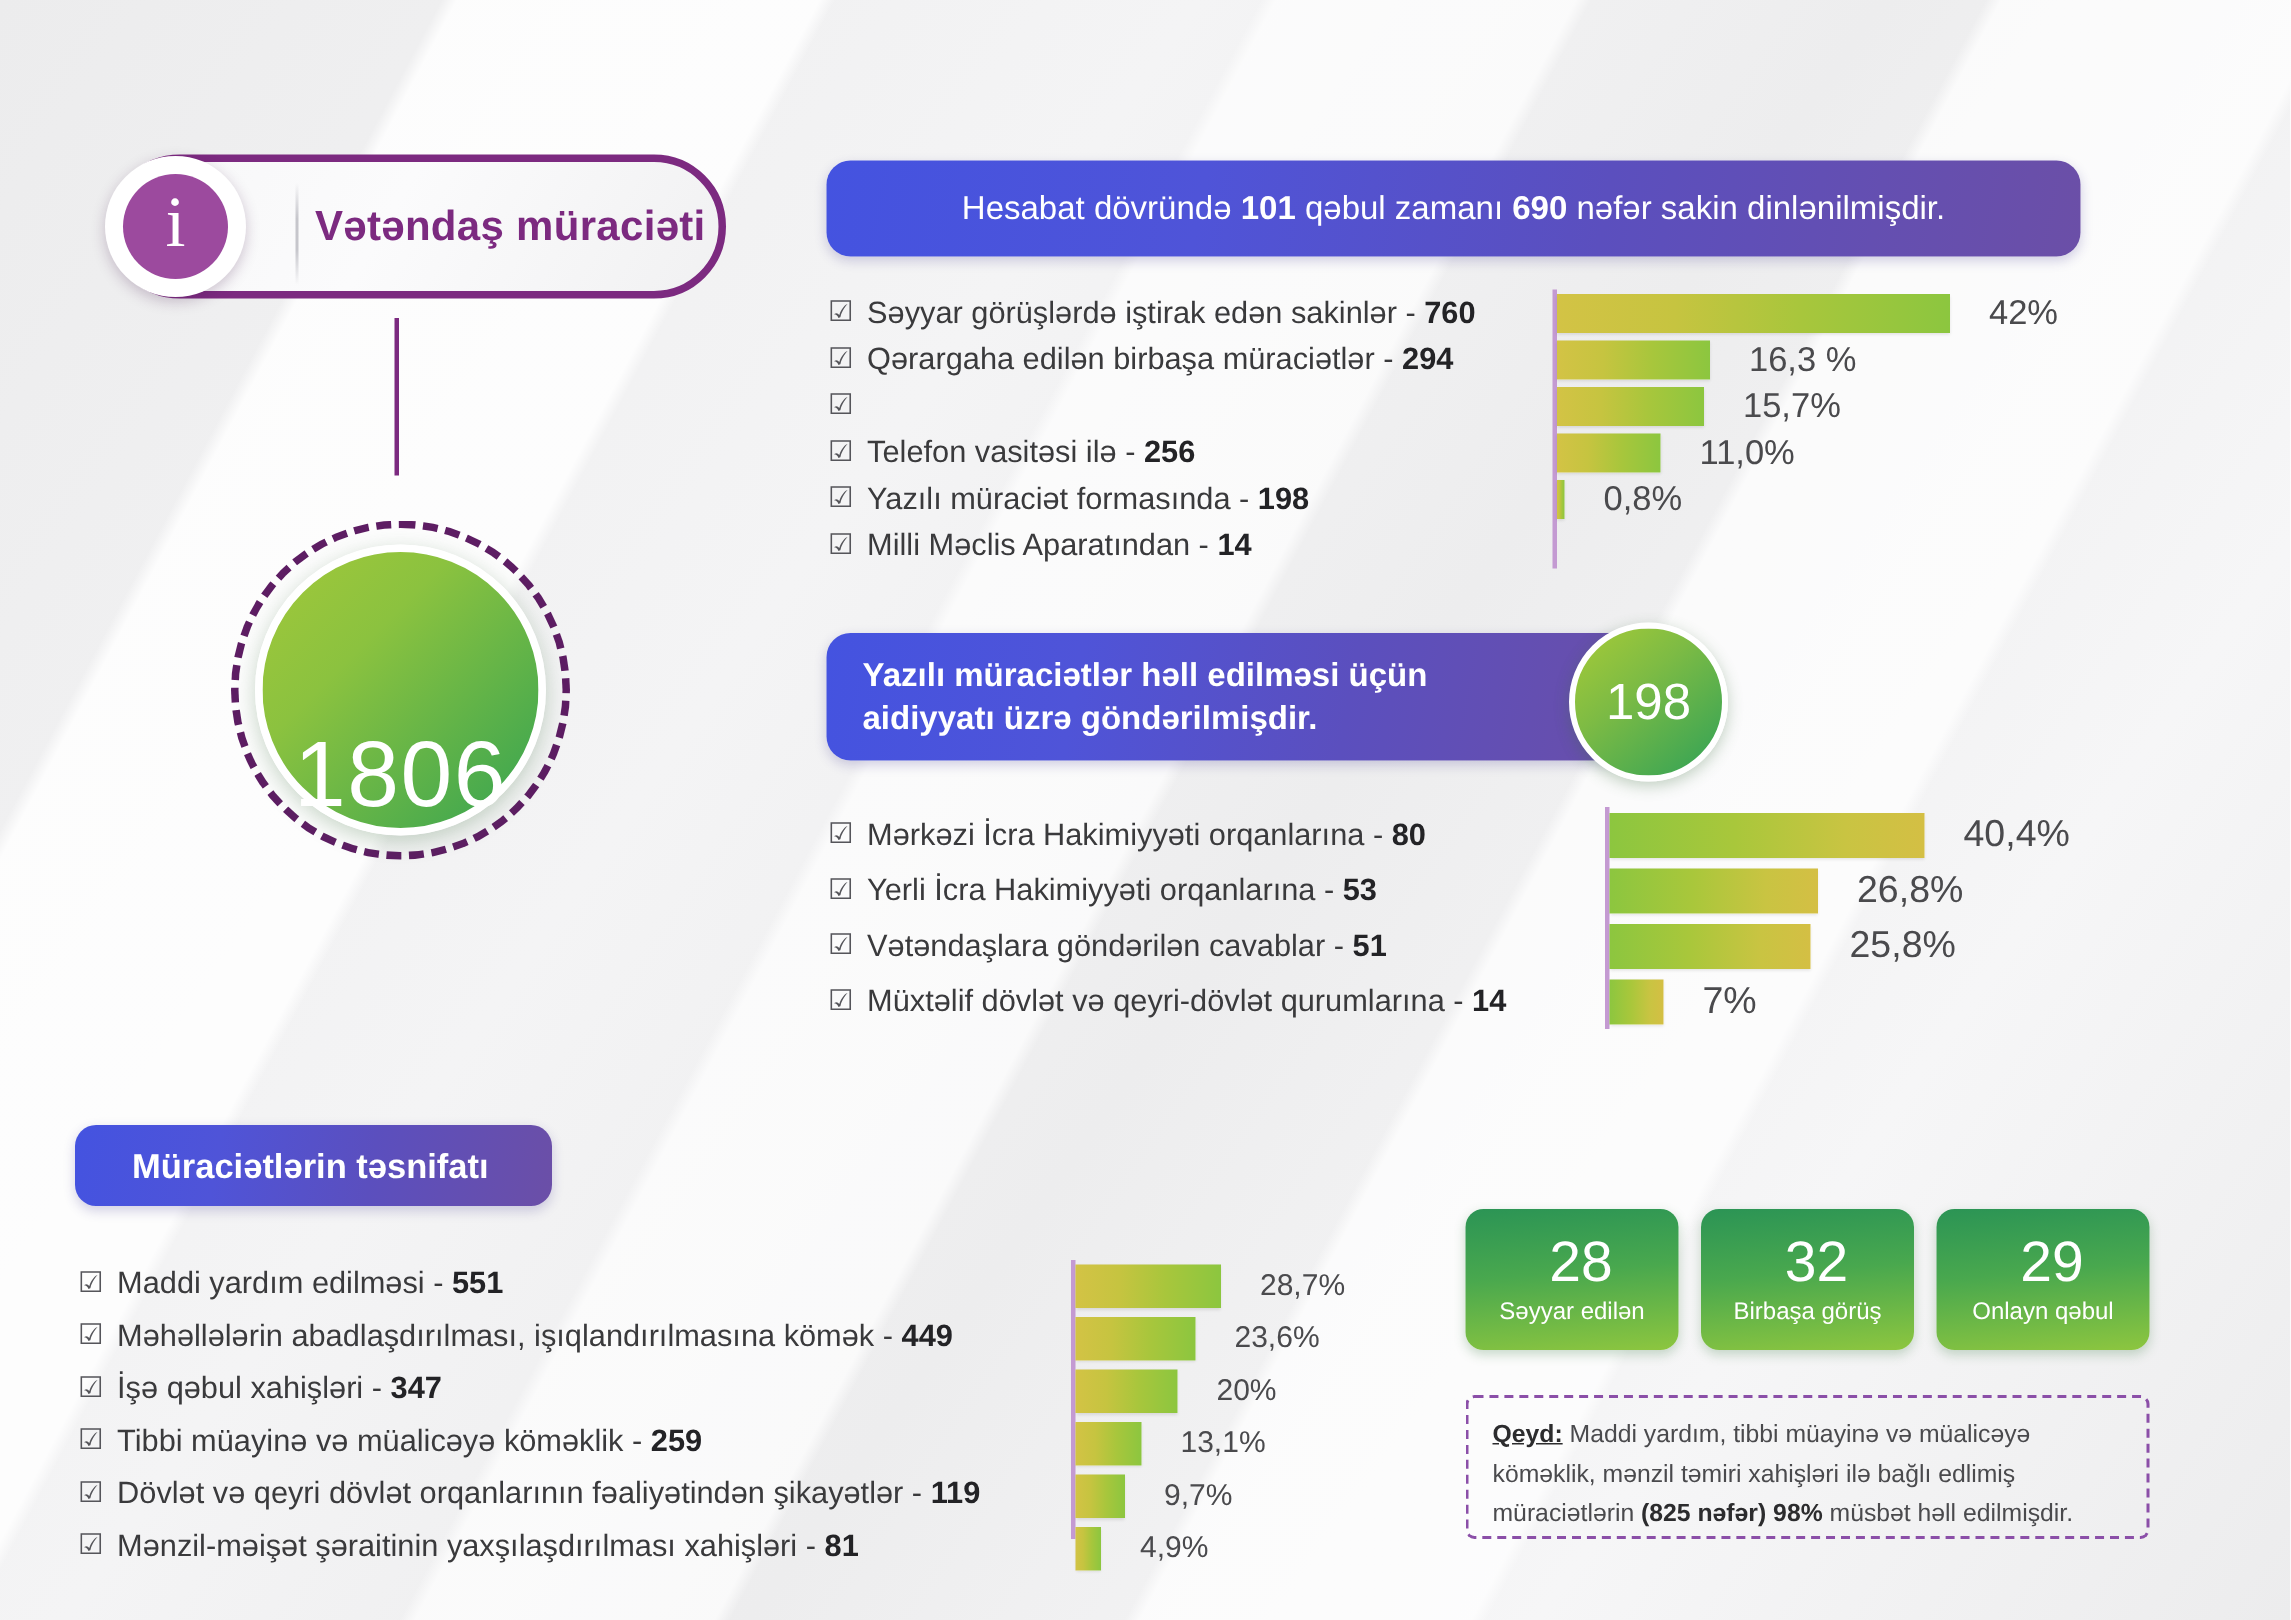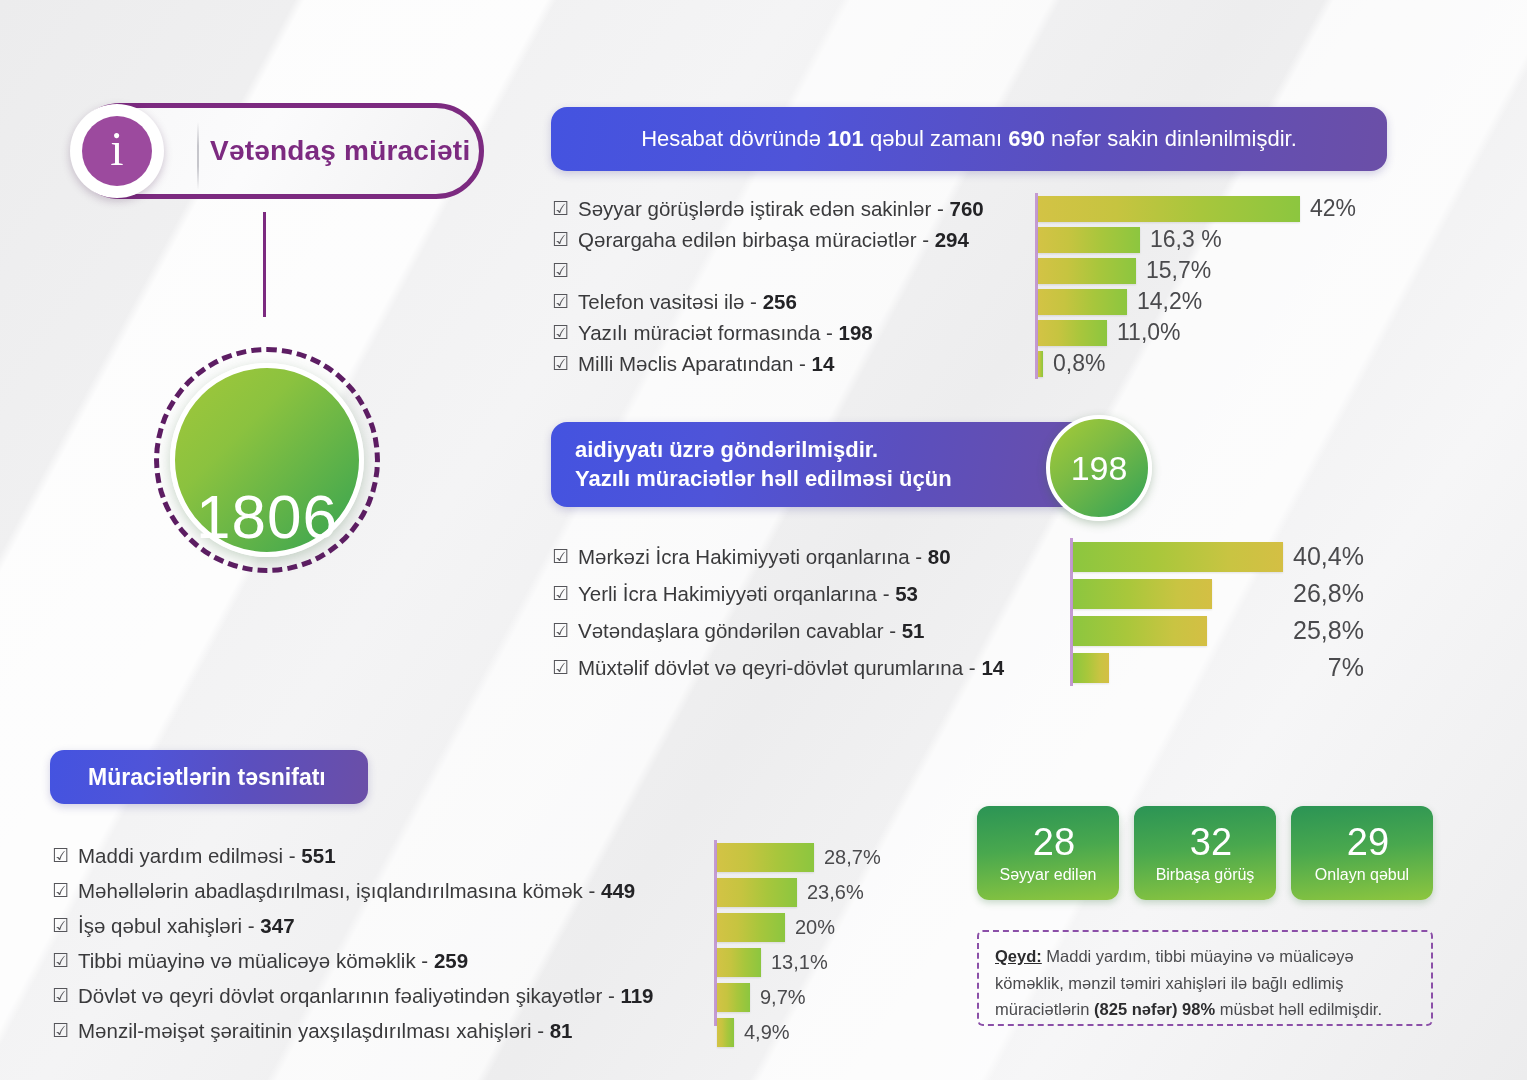--- a/index.html
+++ b/index.html
@@ -162,21 +162,21 @@
   .list-2 .list-row { height: 37px; }
   .list-3 { left: 52px; top: 838px; }
   .list-3 .list-row { height: 35px; }
 
   
   .chart { position: absolute; }
   .axis {
     position: absolute; left: 0; top: 0;
     width: 3px; background: #c49ad2;
   }
-  .bar-row { position: relative; display: flex; align-items: center; }
+  .bar-row { position: relative; display: flex; align-items: center; gap: 16px; }
   .bar {
     height: 26px; margin-left: 3px;
     box-shadow: 0 1px 2px rgba(0,0,0,.10);
   }
   .bar.g1 { background: linear-gradient(90deg, #d3c345 0%, #c6c440 30%, #a8c63c 62%, #8cc63f 100%); }
   .bar.g2 { background: linear-gradient(90deg, #8cc63f 0%, #a9c73b 40%, #c9c442 75%, #d4bf44 100%); }
   .bar-label {
     margin-left: 10px;
     font-size: 23px;
     color: #4a4a4d;
@@ -184,21 +184,21 @@
   }
 
   
   #chart1 { left: 1035px; top: 193px; }
   #chart1 .axis { height: 186px; }
   #chart1 .bar-row { height: 31px; }
   #chart1 .bar { height: 26px; }
   
   #chart2 { left: 1070px; top: 538px; }
   #chart2 .axis { height: 148px; }
-  #chart2 .bar-row { height: 37px; justify-content: space-between; }
+  #chart2 .bar-row { height: 37px; }
   #chart2 .bar { height: 30px; }
   #chart2 .bar-label { font-size: 25px; }
   
   #chart3 { left: 714px; top: 840px; }
   #chart3 .axis { height: 186px; }
   #chart3 .bar-row { height: 35px; }
   #chart3 .bar { height: 29px; }
   #chart3 .bar-label { font-size: 20px; }
 
   
@@ -292,37 +292,33 @@
       </div>
     <div class="bar-row">
         <div class="bar g1" style="width: 102px;"></div>
         <span class="bar-label">16,3 %</span>
       </div>
     <div class="bar-row">
         <div class="bar g1" style="width: 98px;"></div>
         <span class="bar-label">15,7%</span>
       </div>
     <div class="bar-row">
-        <div class="bar g1" style="width: 89px;"></div>
-        <span class="bar-label">14,2%</span>
-      </div>
-    <div class="bar-row">
         <div class="bar g1" style="width: 69px;"></div>
         <span class="bar-label">11,0%</span>
       </div>
     <div class="bar-row">
         <div class="bar g1" style="width: 5px;"></div>
         <span class="bar-label">0,8%</span>
       </div>
   </div>
 
   <div class="abs banner banner-2">
     <div>
+      <div>Yazılı müraciətlər həll edilməsi üçün</div>
       <div>aidiyyatı üzrə göndərilmişdir.</div>
-      <div>Yazılı müraciətlər həll edilməsi üçün</div>
     </div>
   </div>
   <div class="abs badge-198">
     <span>198</span>
   </div>
 
   <div class="abs list list-2">
     <div class="list-row">
         <span class="cbx">☑</span>
         <span class="list-txt"><span>Mərkəzi İcra Hakimiyyəti orqanlarına - </span><b>80</b></span>

